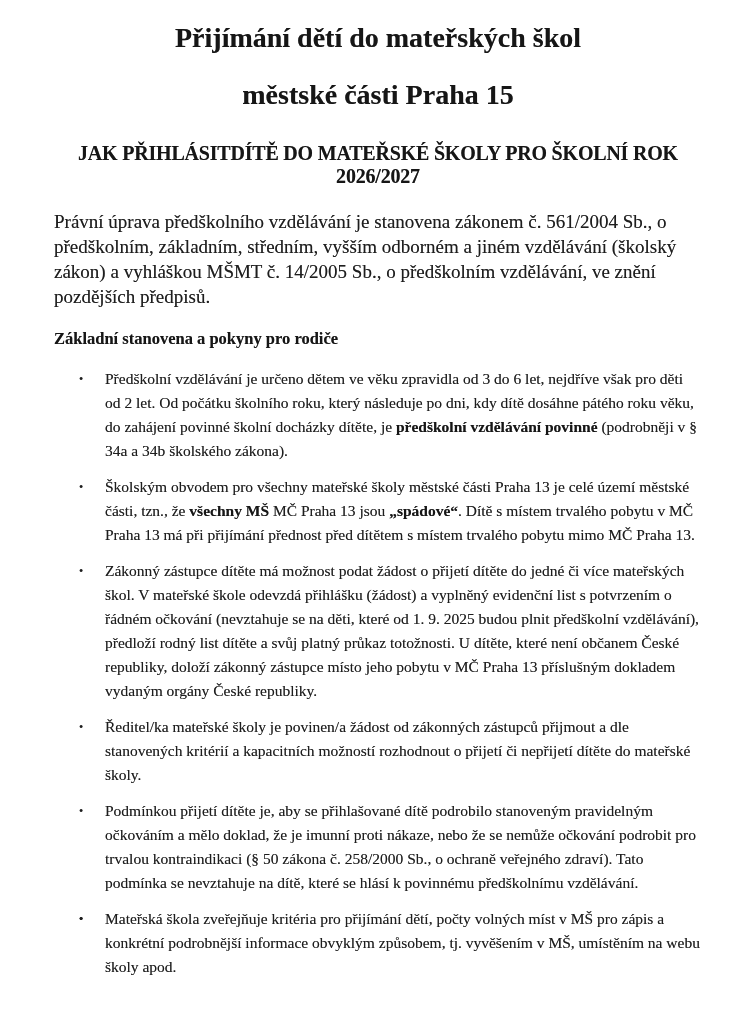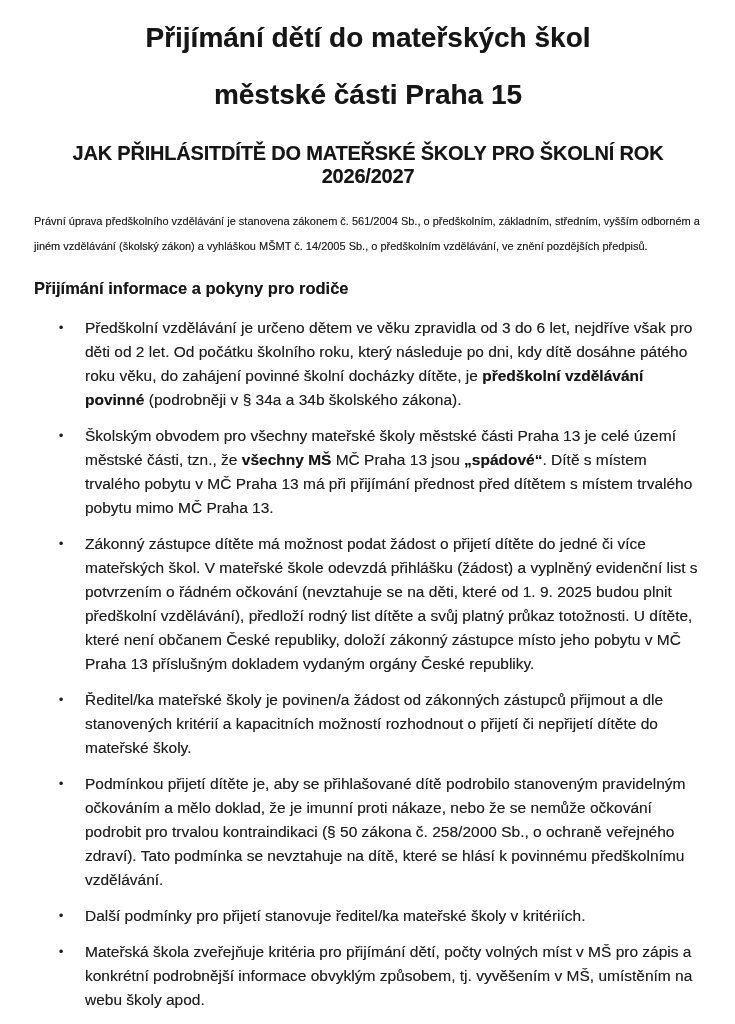--- a/index.html
+++ b/index.html
@@ -6,23 +6,23 @@
     margin: 0;
     padding: 0;
     background: #ffffff;
   }
   .page {
     position: relative;
     width: 735px;
     height: 1024px;
     box-sizing: border-box;
     background: #ffffff;
-    padding: 12px 33px 0 34px;
+    padding: 12px 33px 0 54px;
     overflow: hidden;
-    font-family: Liberation Sans, sans-serif;
+    font-family: Liberation Serif, serif;
     color: #1e1e1e;
     text-shadow: 0 0 0.4px rgba(40,40,40,0.55);
   }
   .doc-title {
     margin: 10px 0 0 0;
     font-size: 28px;
     font-weight: 700;
     text-align: center;
     line-height: 1.15;
     color: #161616;
@@ -33,21 +33,21 @@
   .doc-subtitle {
     margin-top: 31px;
     font-size: 20px;
     font-weight: 700;
     text-align: center;
     letter-spacing: -0.2px;
     color: #161616;
   }
   .intro {
     margin: 21px 0 0 0;
-    font-size: 11px;
+    font-size: 19px;
     line-height: 25px;
   }
   .section-heading {
     margin: 20px 0 0 0;
     font-size: 16.5px;
     font-weight: 700;
     color: #161616;
   }
   .bullets {
     margin: 18px 0 0 0;
@@ -74,23 +74,23 @@
   }
 </style>
 </head>
 <body>
 
 <div class="page">
   <h1 class="doc-title">Přijímání dětí do mateřských škol</h1>
   <h1 class="doc-title second">městské části Praha 15</h1>
   <div class="doc-subtitle">JAK PŘIHLÁSITDÍTĚ DO MATEŘSKÉ ŠKOLY PRO ŠKOLNÍ ROK 2026/2027</div>
   <p class="intro">Právní úprava předškolního vzdělávání je stanovena zákonem č. 561/2004 Sb., o předškolním, základním, středním, vyšším odborném a jiném vzdělávání (školský zákon) a vyhláškou MŠMT č. 14/2005 Sb., o předškolním vzdělávání, ve znění pozdějších předpisů.</p>
-  <h2 class="section-heading">Přijímání informace a pokyny pro rodiče</h2>
+  <h2 class="section-heading">Základní stanovena a pokyny pro rodiče</h2>
   <ul class="bullets">
       <li><span class="marker">•</span><span class="li-text"><span>Předškolní vzdělávání je určeno dětem ve věku zpravidla od 3 do 6 let, nejdříve však pro děti od 2 let. Od počátku školního roku, který následuje po dni, kdy dítě dosáhne pátého roku věku, do zahájení povinné školní docházky dítěte, je </span><strong>předškolní vzdělávání povinné</strong><span> (podrobněji v § 34a a 34b školského zákona).</span></span></li>
       <li><span class="marker">•</span><span class="li-text"><span>Školským obvodem pro všechny mateřské školy městské části Praha 13 je celé území městské části, tzn., že </span><strong>všechny MŠ</strong><span> MČ Praha 13 jsou </span><strong>„spádové“</strong><span>. Dítě s místem trvalého pobytu v MČ Praha 13 má při přijímání přednost před dítětem s místem trvalého pobytu mimo MČ Praha 13.</span></span></li>
       <li><span class="marker">•</span><span class="li-text"><span>Zákonný zástupce dítěte má možnost podat žádost o přijetí dítěte do jedné či více mateřských škol. V mateřské škole odevzdá přihlášku (žádost) a vyplněný evidenční list s potvrzením o řádném očkování (nevztahuje se na děti, které od 1. 9. 2025 budou plnit předškolní vzdělávání), předloží rodný list dítěte a svůj platný průkaz totožnosti. U dítěte, které není občanem České republiky, doloží zákonný zástupce místo jeho pobytu v MČ Praha 13 příslušným dokladem vydaným orgány České republiky.</span></span></li>
       <li><span class="marker">•</span><span class="li-text"><span>Ředitel/ka mateřské školy je povinen/a žádost od zákonných zástupců přijmout a dle stanovených kritérií a kapacitních možností rozhodnout o přijetí či nepřijetí dítěte do mateřské školy.</span></span></li>
       <li><span class="marker">•</span><span class="li-text"><span>Podmínkou přijetí dítěte je, aby se přihlašované dítě podrobilo stanoveným pravidelným očkováním a mělo doklad, že je imunní proti nákaze, nebo že se nemůže očkování podrobit pro trvalou kontraindikaci (§ 50 zákona č. 258/2000 Sb., o ochraně veřejného zdraví). Tato podmínka se nevztahuje na dítě, které se hlásí k povinnému předškolnímu vzdělávání.</span></span></li>
-      <li><span class="marker">•</span><span class="li-text"><span>Další podmínky pro přijetí stanovuje ředitel/ka mateřské školy v kritériích.</span></span></li>
+      <li><span class="marker">•</span></li>
       <li><span class="marker">•</span><span class="li-text"><span>Mateřská škola zveřejňuje kritéria pro přijímání dětí, počty volných míst v MŠ pro zápis a konkrétní podrobnější informace obvyklým způsobem, tj. vyvěšením v MŠ, umístěním na webu školy apod.</span></span></li>
     </ul>
 </div>
 
 </body></html>

